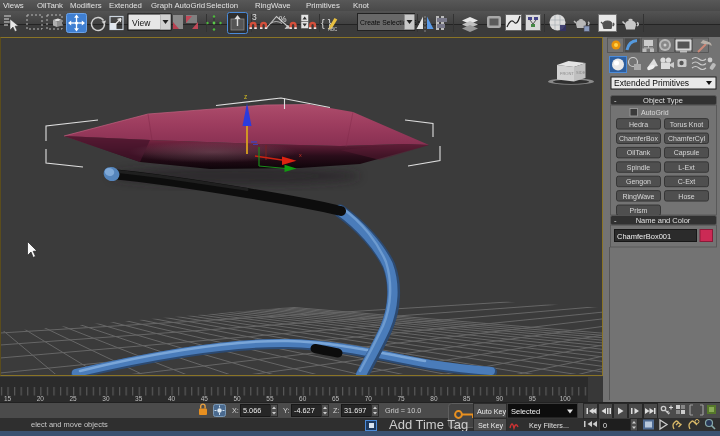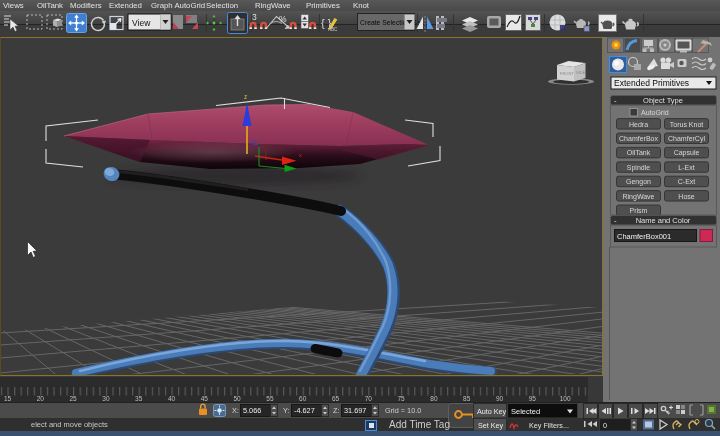--- a/index.html
+++ b/index.html
@@ -539,21 +539,21 @@
 <circle cx="697" cy="421.5" r="2" fill="none" stroke="#d8b868" stroke-width="1"></circle>
 <circle cx="709" cy="423" r="3.5" fill="#2a3a5a" stroke="#8aa" stroke-width="1.2"></circle>
 <path d="M711.5,425.5 l3.5,3.5" stroke="#8aa" stroke-width="1.6"></path>
 </g>
 </svg>
 </div>
 <div class="abs" style="left:1px;top:419px;font-size:7.5px;color:#c8c8c8;line-height:12px;margin-left:30px;">elect and move objects</div>
 <div class="abs" style="left:365px;top:419.5px;width:12px;height:11px;background:#1e3a5f;border:1px solid #4a8ad8;">
     <div style="width:5px;height:5px;background:#d8e4f0;margin:2px auto;"></div>
   </div>
-<div class="abs" style="left:389px;top:419px;font-size:10px;color:#cccccc;line-height:12px;">Add Time Tag</div>
+<div class="abs" style="left:389px;top:419px;font-size:13px;color:#cccccc;line-height:12px;">Add Time Tag</div>
 <div id="taskbar" class="abs">
 
 
 
 
 
 
 
 </div>
 

